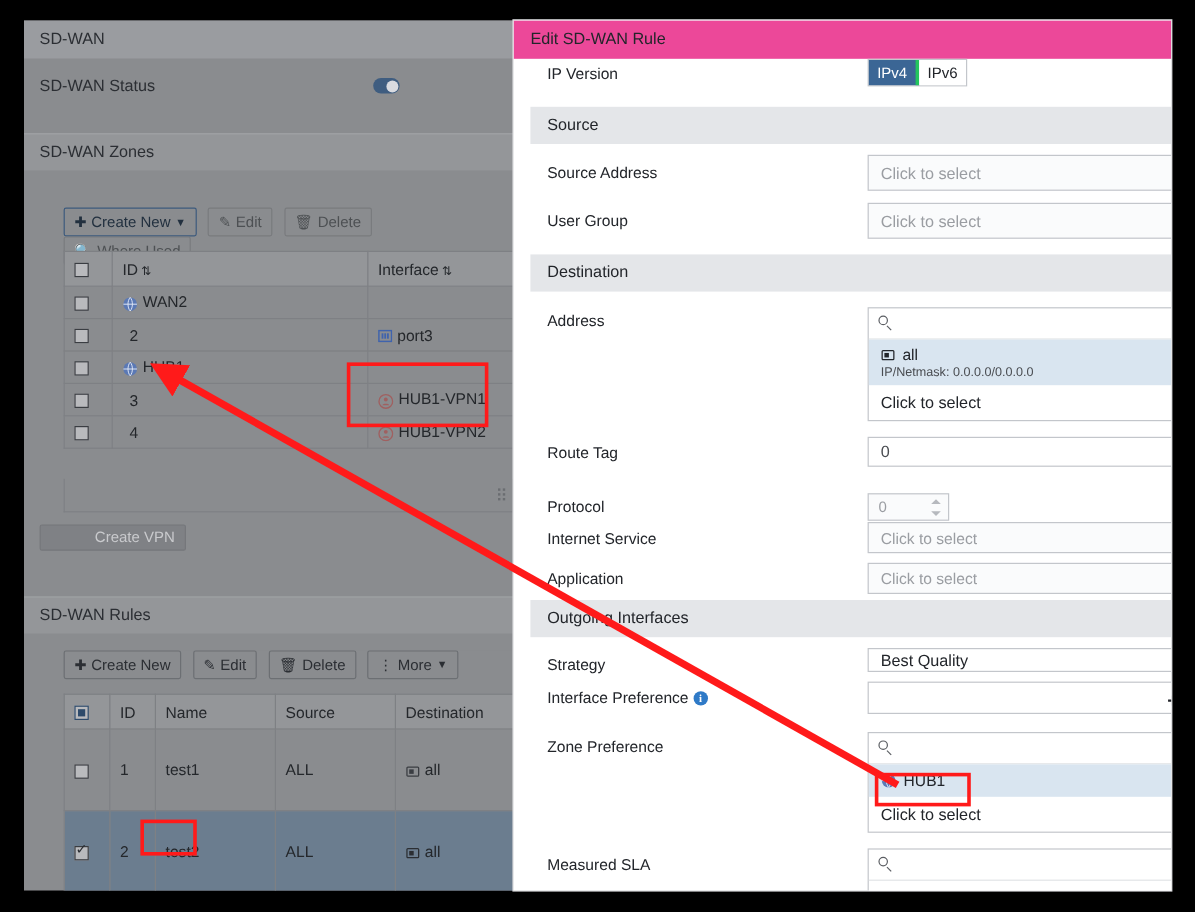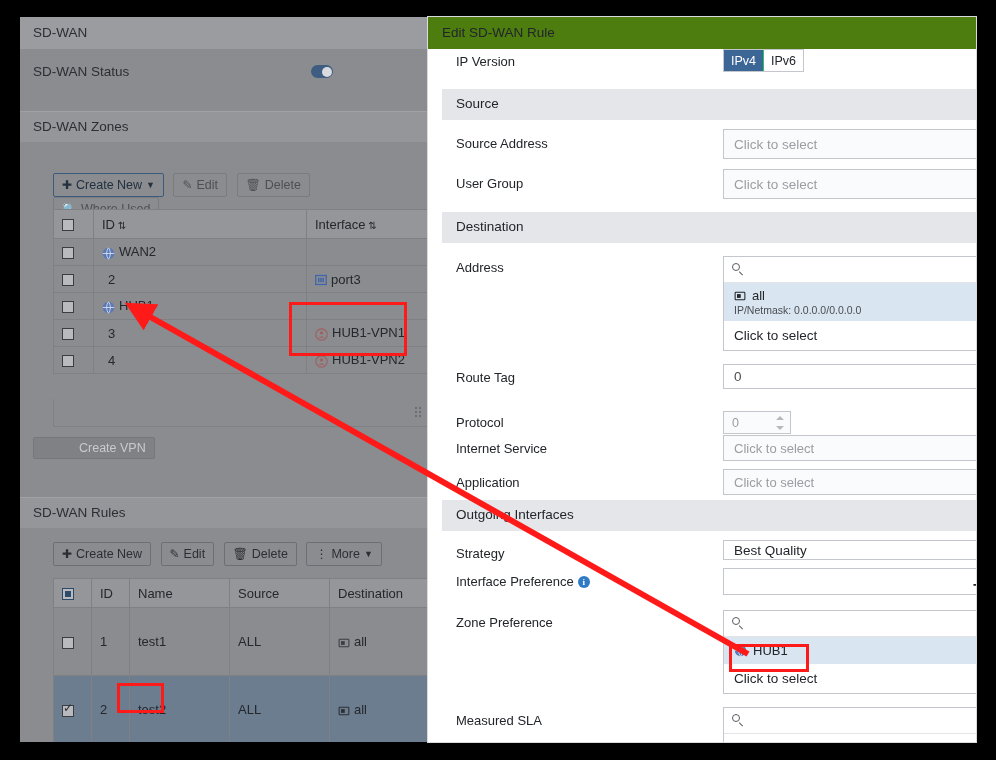--- a/index.html
+++ b/index.html
@@ -91,36 +91,36 @@
     font-size:12.5px; color:#c9cacd; line-height:20px; border-radius:2px;
   }
 
   
   #dialog {
     position:absolute; left:428px; top:17px; width:548px; height:725px;
     background:#ffffff; overflow:hidden;
     box-shadow:0 0 0 1px #d9dadd;
   }
   .dlg-title {
-    position:absolute; left:0; top:0; width:548px; height:32px; background:#4d7c0f;
+    position:absolute; left:0; top:0; width:548px; height:32px; background:#ec4899;
   }
   .dlg-title span { position:absolute; left:14px; top:8px; font-size:13.5px; color:#22252a; }
 
   .dlg-sect {
     position:absolute; left:14px; width:534px; height:31px; background:#e4e6e9;
   }
   .dlg-sect span { position:absolute; left:14px; top:7px; font-size:13.5px; color:#22252a; }
 
   .f-label { position:absolute; font-size:13px; color:#22252a; }
   .f-ctrl  { position:absolute; }
 
   .segbtns { display:flex; border:1px solid #c3c6cb; height:23px; width:max-content; }
   .segbtns .sb {
     display:flex; align-items:center; padding:0 7px; font-size:12.5px;
-    color:#22252a; background:#fff; border-right:1px solid #22c55e;
+    color:#22252a; background:#fff; border-right:3px solid #22c55e;
   }
   .segbtns .sb:last-child { border-right:none; }
   .segbtns .sb.on { background:#3b6695; color:#fff; }
 
   .inputbox {
     border:1px solid #c3c6cb; background:#fff; height:30px;
     font-size:13.5px; color:#22252a; display:flex; align-items:center; padding:0 10px;
   }
   .inputbox.placeholder { color:#9a9da2; background:#fafbfc; }
   .inputbox.val { color:#22252a; }

